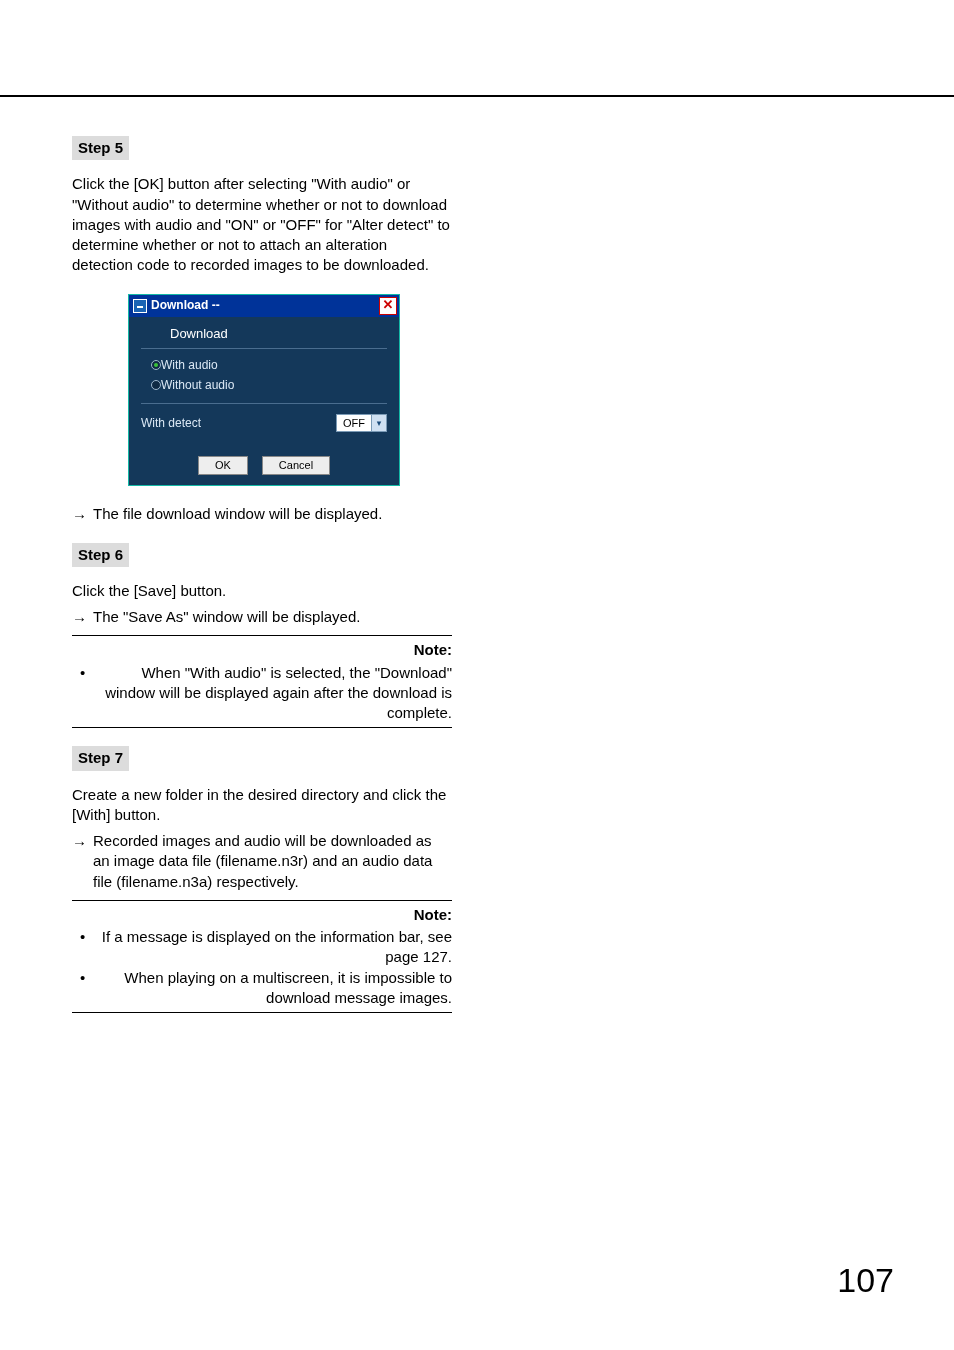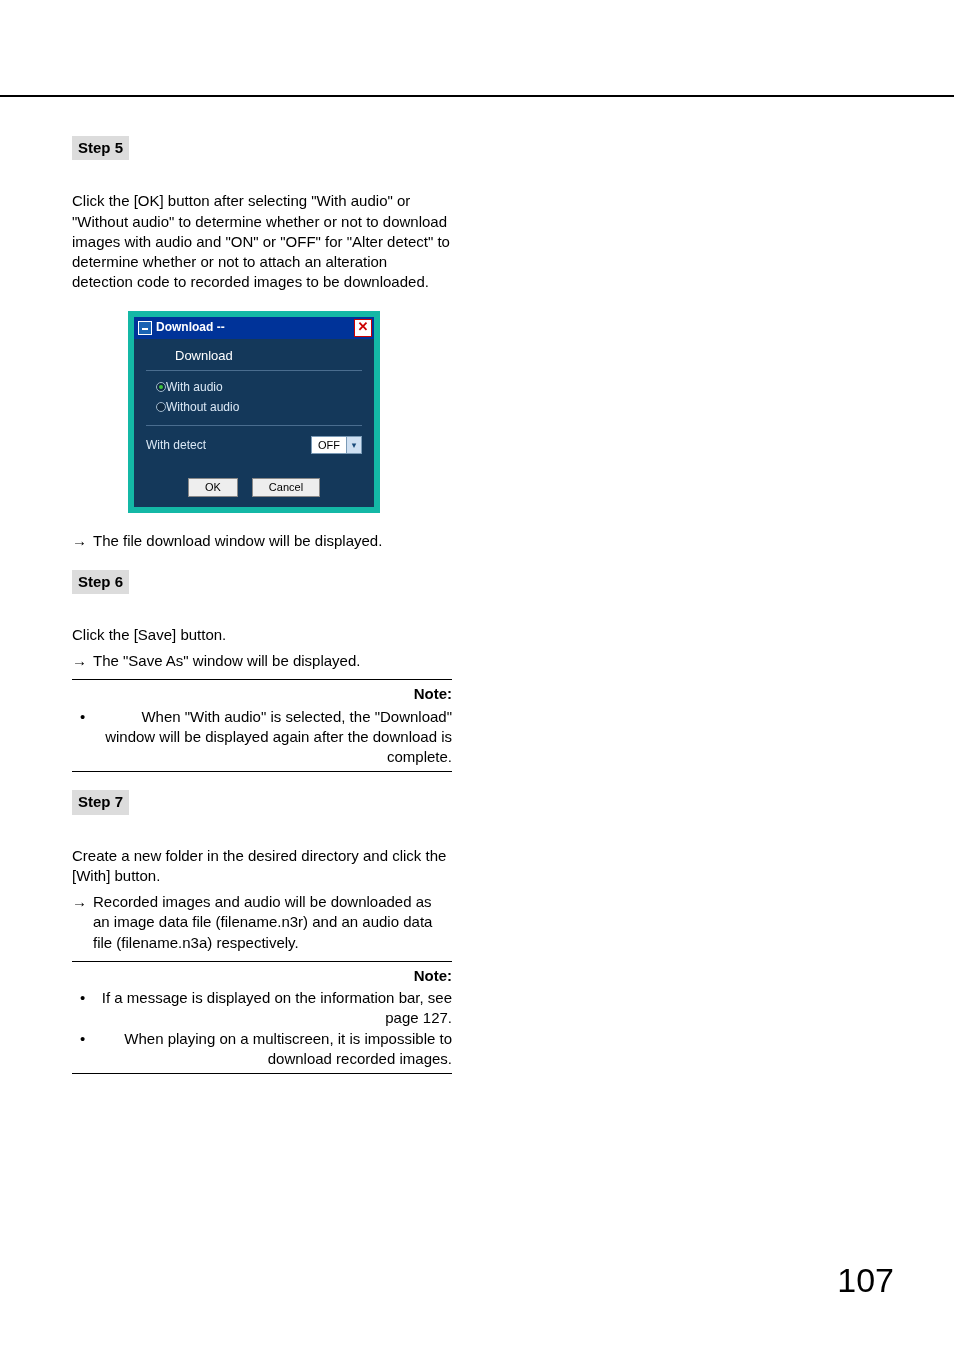--- a/index.html
+++ b/index.html
@@ -1,25 +1,25 @@
 <!DOCTYPE html>
 <html><head>
 <meta charset="utf-8">
 <style>
   * { box-sizing: border-box; margin: 0; padding: 0; }
   html, body { width: 954px; height: 1350px; background: #fff; font-family: Arial, Helvetica, sans-serif; color: #000; }
   .page { position: relative; width: 954px; height: 1350px; }
   .header-rule { position: absolute; left: 0; right: 0; top: 95px; border-top: 2px solid #000; }
   .content-col { position: absolute; left: 72px; top: 136px; width: 380px; line-height: 1.35; font-size: 15px; }
   .step-tag { display: inline-block; background: #dcdcdc; padding: 2px 6px; font-weight: bold; font-size: 15px; margin-bottom: 14px; }
-  .body-text { margin-bottom: 10px; margin-top: 17px; }
+  .body-text { margin-bottom: 10px; }
   .result-line { display: flex; gap: 6px; margin-top: 6px; }
   .arrow { flex: 0 0 auto; }
   .dialog-wrap { margin: 18px 0 18px 56px; }
-  .dialog { width: 252px; border: 6px solid #14b8a6; background: #fff; box-shadow: 0 0 0 1px #000 inset; }
+  .dialog { width: 272px; border: 1px solid #14b8a6; background: #fff; box-shadow: 0 0 0 1px #000 inset; }
   .titlebar { background: #003399; color: #fff; display: flex; align-items: center; height: 22px; padding: 0 2px 0 4px; font-size: 12px; font-weight: bold; }
   .titlebar-icon { width: 14px; height: 14px; background: #1a63b4; border: 1px solid #fff; margin-right: 4px; position: relative; }
   .titlebar-icon::after { content: ""; position: absolute; left: 3px; top: 6px; width: 6px; height: 2px; background: #fff; }
   .titlebar-space { flex: 1; }
   .close-btn { width: 18px; height: 18px; background: #fff; border: 1px solid #c00; color: #c00; font-weight: bold; font-size: 13px; line-height: 14px; text-align: center; }
   .dialog-body { background: #14385a; color: #dbe8f5; padding: 8px 12px 10px; font-size: 12px; }
   .dlg-heading { font-size: 13px; margin-bottom: 6px; font-weight: normal; color: #fff; margin-left: 29px; }
   .hr { border: 0; border-top: 1px solid #4a6d8f; margin: 2px 0 8px; }
   .radio-row { display: flex; align-items: center; gap: 0; margin: 4px 0 4px 10px; }
   .radio { width: 10px; height: 10px; border-radius: 50%; border: 1px solid #9fb8ce; background: #0f2a44; display: inline-flex; align-items: center; justify-content: center; }
@@ -126,21 +126,21 @@
       </div>
 
       <div class="note-block">
         <hr class="note-rule">
         <div class="note-title">Note:</div>
         <ul class="bullet-list">
           <li>
               <span>If a message is displayed on the information bar, see page 127.</span>
             </li>
           <li>
-              <span>When playing on a multiscreen, it is impossible to download recorded images.</span>
+              <span>When playing on a multiscreen, it is impossible to download message images.</span>
             </li>
         </ul>
         <hr class="note-rule" style="margin-top:4px">
       </div>
     </div>
 
   </div>
 
   <div class="page-number">107</div>
 </div>

